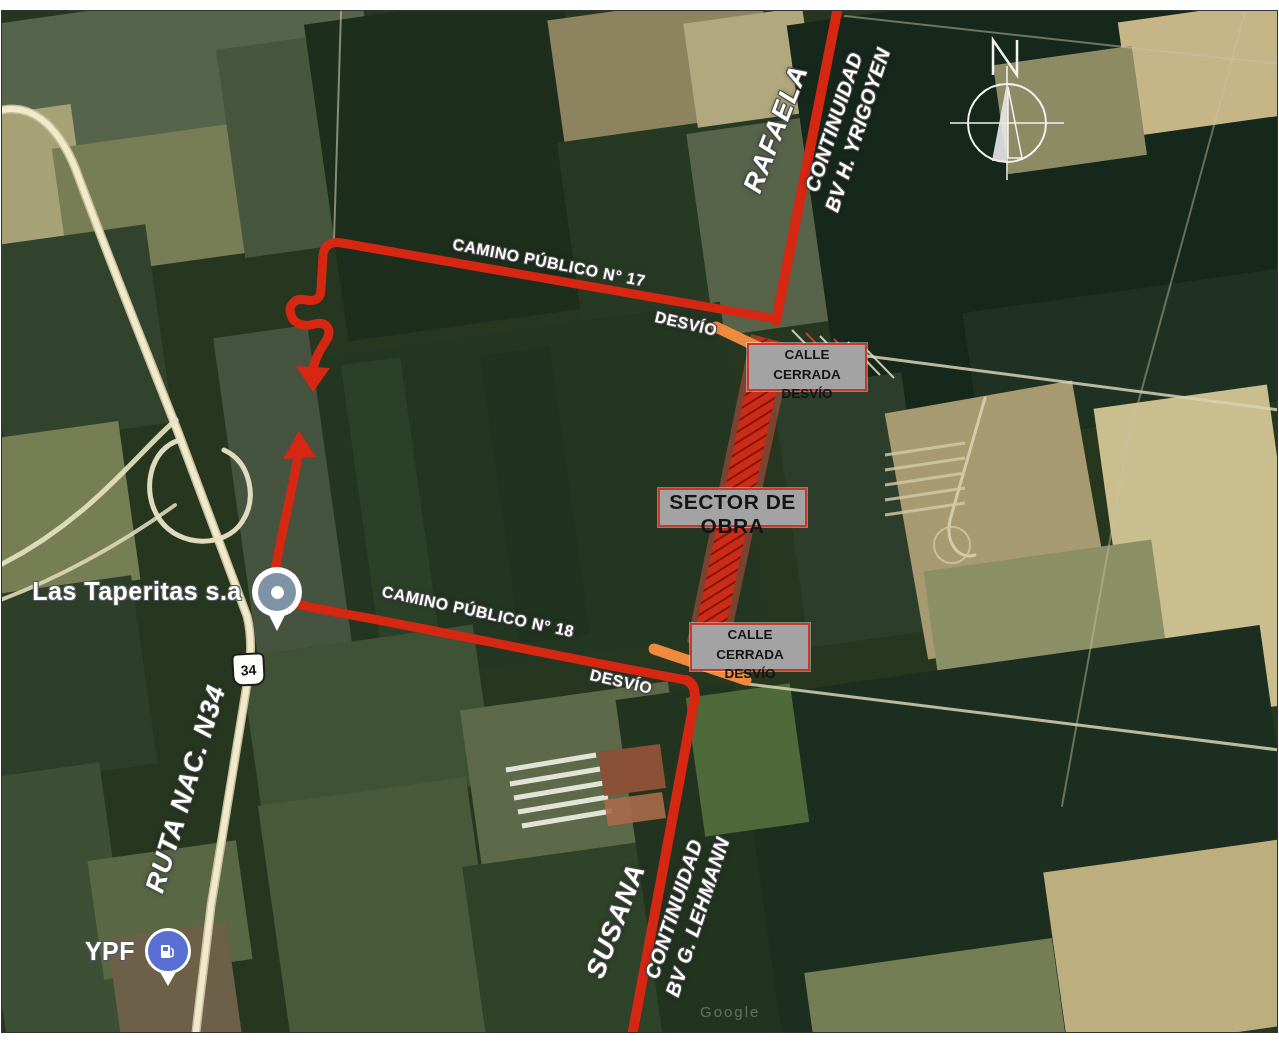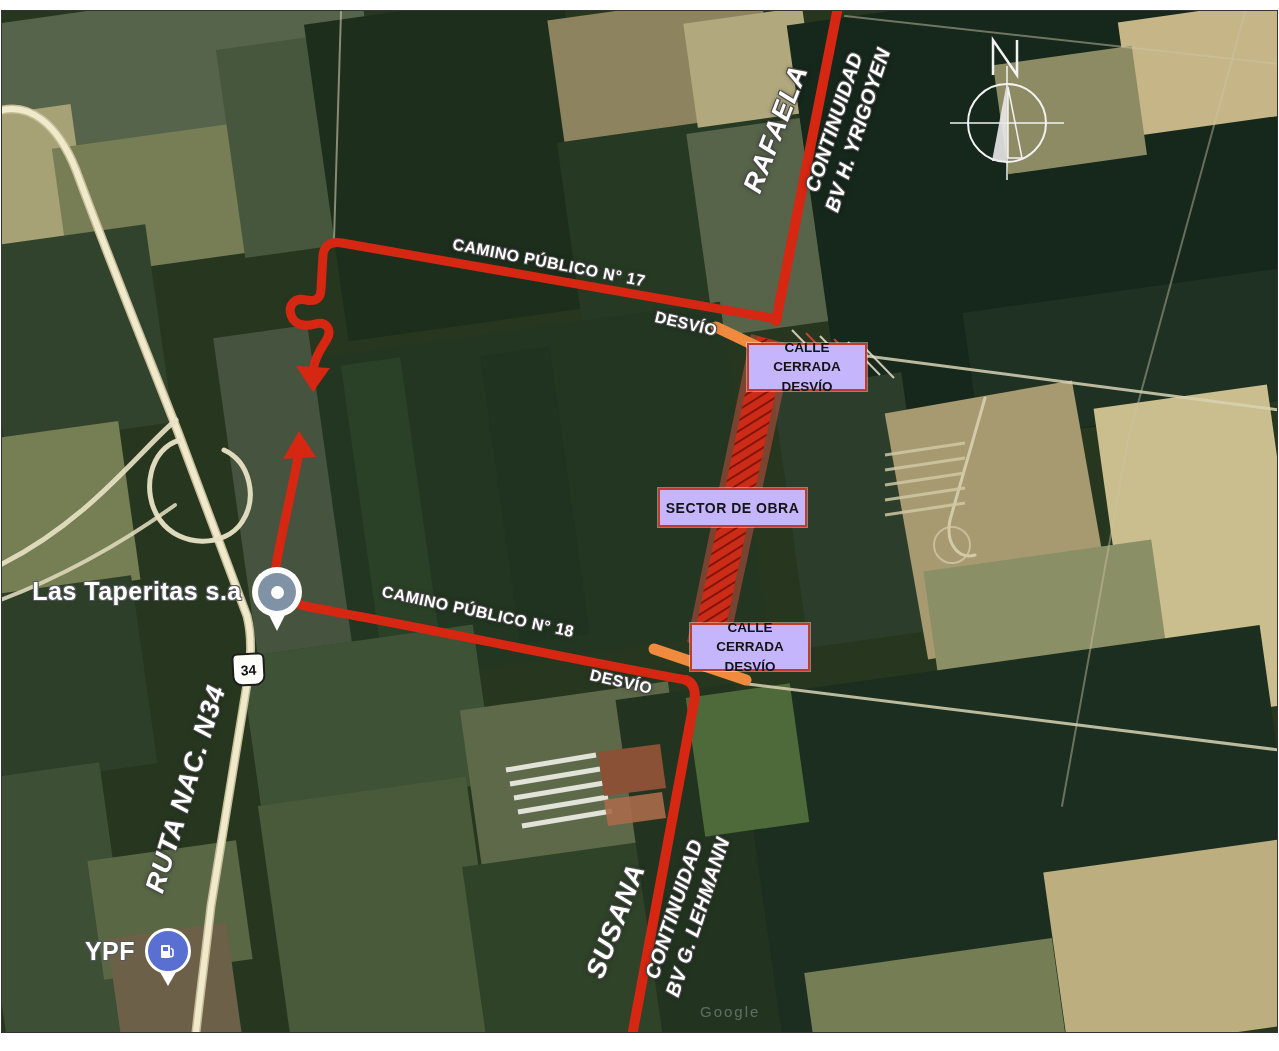--- a/index.html
+++ b/index.html
@@ -10,26 +10,26 @@
   .world{position:absolute;left:-2px;top:-11px;width:1279px;height:1051px;}
   .f{position:absolute;transform:rotate(-8deg);}
   .ovl{position:absolute;left:0;top:0;width:1279px;height:1051px;}
   .lbl{position:absolute;color:#fff;font-weight:bold;white-space:nowrap;
        text-shadow:-1px -1px 0 #4a4a4a,1px -1px 0 #4a4a4a,-1px 1px 0 #4a4a4a,1px 1px 0 #4a4a4a,0 0 5px rgba(0,0,0,.55);}
   .road-lbl{font-size:16px;letter-spacing:.5px;}
   .big-lbl{font-size:27px;font-style:italic;letter-spacing:1px;}
   .med-lbl{font-size:20px;font-style:italic;text-align:center;line-height:1.25;letter-spacing:.5px;}
   .place-lbl{font-size:25px;letter-spacing:.5px;
        text-shadow:-1px -1px 0 #55595e,1px -1px 0 #55595e,-1px 1px 0 #55595e,1px 1px 0 #55595e;}
-  .wbox{position:absolute;background:#c4b5fd;border:2px solid #c43b2b;color:#141414;
-        display:flex;flex-direction:column;align-items:center;justify-content:center;
+  .wbox{position:absolute;background:#a3a3a3;border:2px solid #c43b2b;color:#141414;
+        display:flex;flex-direction:column;align-items:center;justify-content:space-between;
         font-weight:bold;text-align:center;box-shadow:0 0 0 1px rgba(255,255,255,.4);}
   .wbox .l1,.wbox .l2{display:block;}
   .closed-box{width:116px;height:44px;font-size:13.5px;line-height:1.45;}
-  .sector-box{width:145px;height:35px;font-size:14px;letter-spacing:.5px;}
+  .sector-box{width:145px;height:35px;font-size:21px;letter-spacing:.5px;}
   .shield{position:absolute;left:232px;top:653px;width:29px;height:29px;background:#fdfdfa;
           border:2.5px solid #1d1d1d;border-radius:6px 6px 10px 10px;display:flex;align-items:center;
           justify-content:center;font-size:14px;font-weight:bold;color:#111;transform:rotate(-3deg);}
   .pin{position:absolute;}
   .pin .tail{position:absolute;width:0;height:0;}
   .pin-tap{left:252px;top:567px;width:50px;height:70px;}
   .pin-tap .ring{position:absolute;left:0;top:0;width:50px;height:50px;border-radius:50%;background:#fff;}
   .pin-tap .inner{position:absolute;left:6px;top:6px;width:38px;height:38px;border-radius:50%;background:#8093a6;}
   .pin-tap .dot{position:absolute;left:18.5px;top:18.5px;width:13px;height:13px;border-radius:50%;background:#fff;}
   .pin-tap .tail{left:16px;top:46px;border-left:9px solid transparent;border-right:9px solid transparent;border-top:18px solid #fff;}

